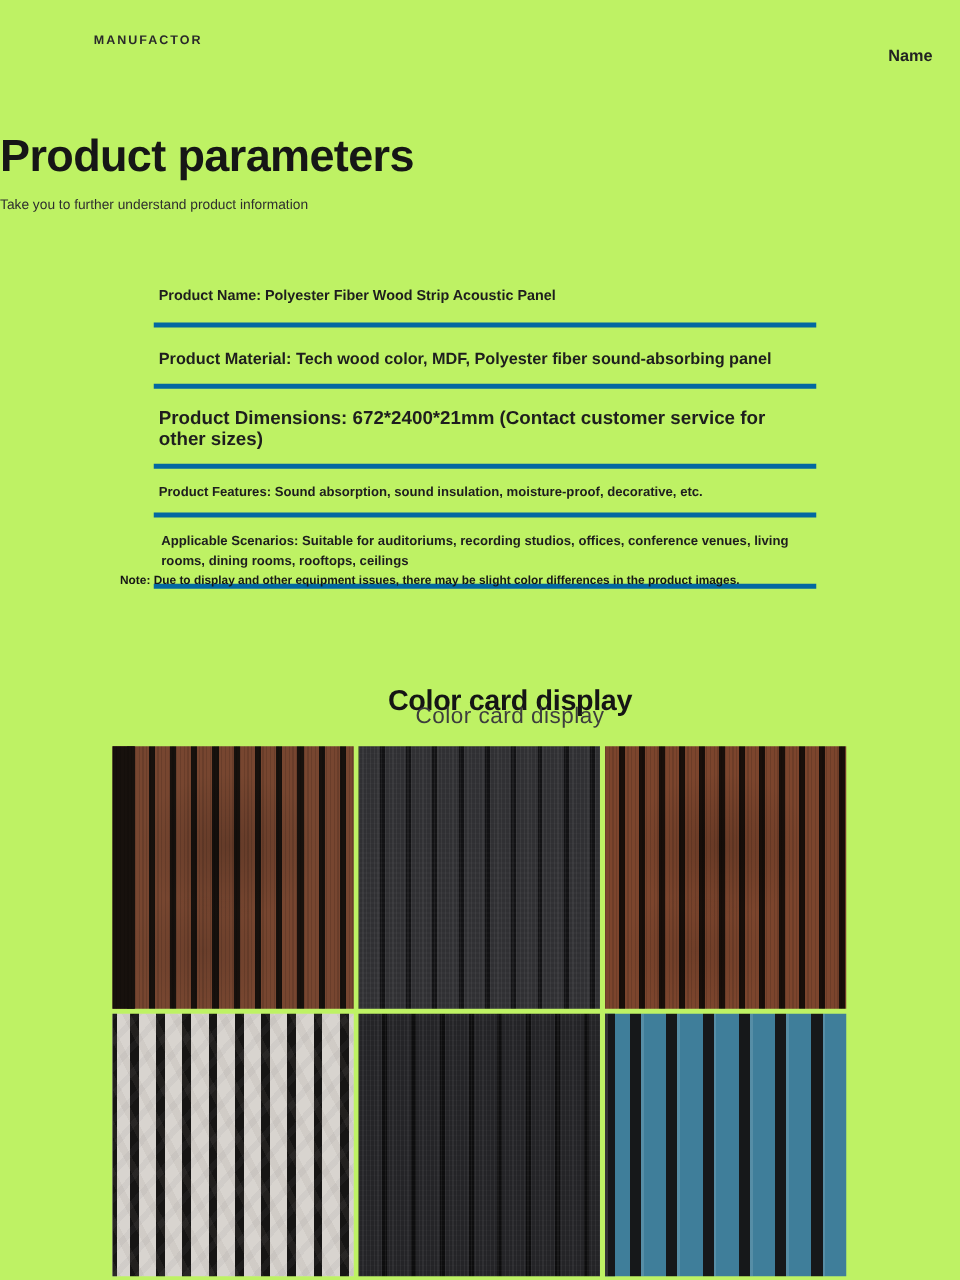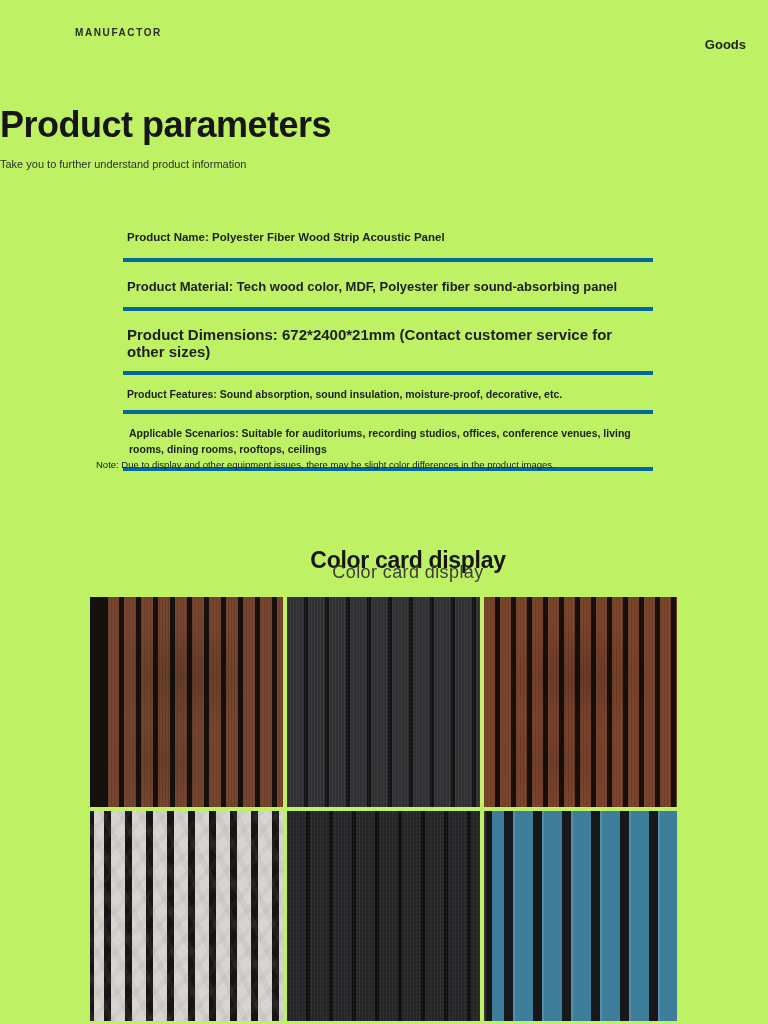--- a/index.html
+++ b/index.html
@@ -19,21 +19,21 @@
   .hero-sub{position:absolute;top:158px;left:0;width:100%;text-align:left;
     font-size:11px;font-weight:400;color:#2e2e2e;}
   
   .params{position:absolute;left:123px;top:226px;width:530px;}
   .param-row{border-bottom:4px solid #0369a1;font-weight:600;color:#1e1e1e;}
   .param-row.r1{font-size:11.5px;padding:5px 0 15px 4px;}
   .param-row.r2{font-size:13px;padding:17px 0 13px 4px;}
   .param-row.r3{font-size:15px;font-weight:700;padding:15px 0 11px 4px;}
   .param-row.r4{font-size:10.5px;padding:13px 0 10px 4px;}
   .param-row.r5{font-size:10.5px;padding:12px 6px 9px;text-align:left;line-height:1.5;}
-  .note{position:absolute;left:96px;top:459px;font-size:9.5px;font-weight:400;color:#161616;}
+  .note{position:absolute;left:96px;top:459px;font-size:9.5px;font-weight:700;color:#161616;}
   
   .cc-title{position:absolute;top:528px;left:0;width:100%;text-align:center;
     font-size:23px;font-weight:700;color:#151515;letter-spacing:-0.3px;}
   .cc-sub{position:absolute;top:562px;left:0;width:100%;text-align:center;
     font-size:18px;font-weight:400;color:#3d3d3d;letter-spacing:0.4px;}
   
   .swatch-grid{position:absolute;left:90px;top:597px;width:587px;
     display:grid;grid-template-columns:repeat(3,1fr);grid-auto-rows:210px;gap:4px;}
   .swatch{
     position:relative;overflow:hidden;
@@ -61,21 +61,21 @@
   .tex-flat::after{
     background:repeating-linear-gradient(90deg, rgba(255,255,255,0.12) 0 2px, rgba(0,0,0,0) 2px var(--period));
   }
 </style>
 </head>
 <body>
 
 <div class="page">
 
   <div class="brand">MANUFACTOR</div>
-  <div class="nav-goods">Goods</div>
+  <div class="nav-goods">Name</div>
 
   <h1 class="hero-title">Product parameters</h1>
   <div class="hero-sub">Take you to further understand product information</div>
 
   <div class="params">
     <div class="param-row r1">Product Name: Polyester Fiber Wood Strip Acoustic Panel</div>
     <div class="param-row r2">Product Material: Tech wood color, MDF, Polyester fiber sound-absorbing panel</div>
     <div class="param-row r3">Product Dimensions: 672*2400*21mm (Contact customer service for other sizes)</div>
     <div class="param-row r4">Product Features: Sound absorption, sound insulation, moisture-proof, decorative, etc.</div>
     <div class="param-row r5">Applicable Scenarios: Suitable for auditoriums, recording studios, offices, conference venues, living rooms, dining rooms, rooftops, ceilings</div>

